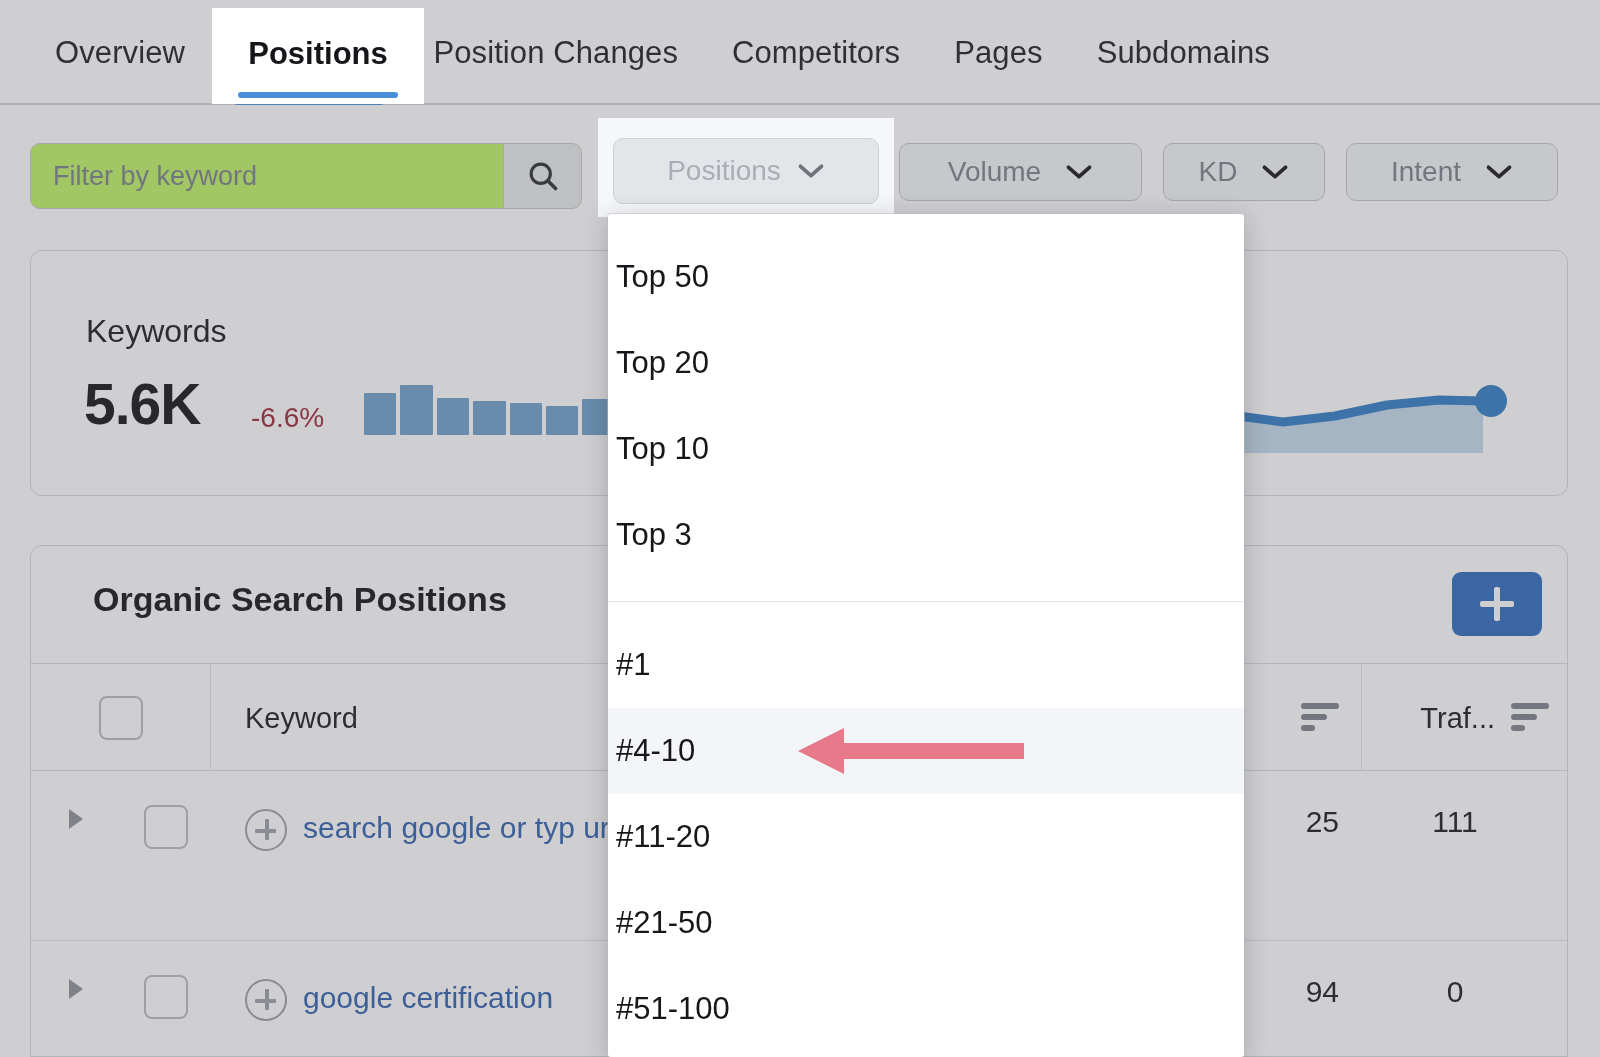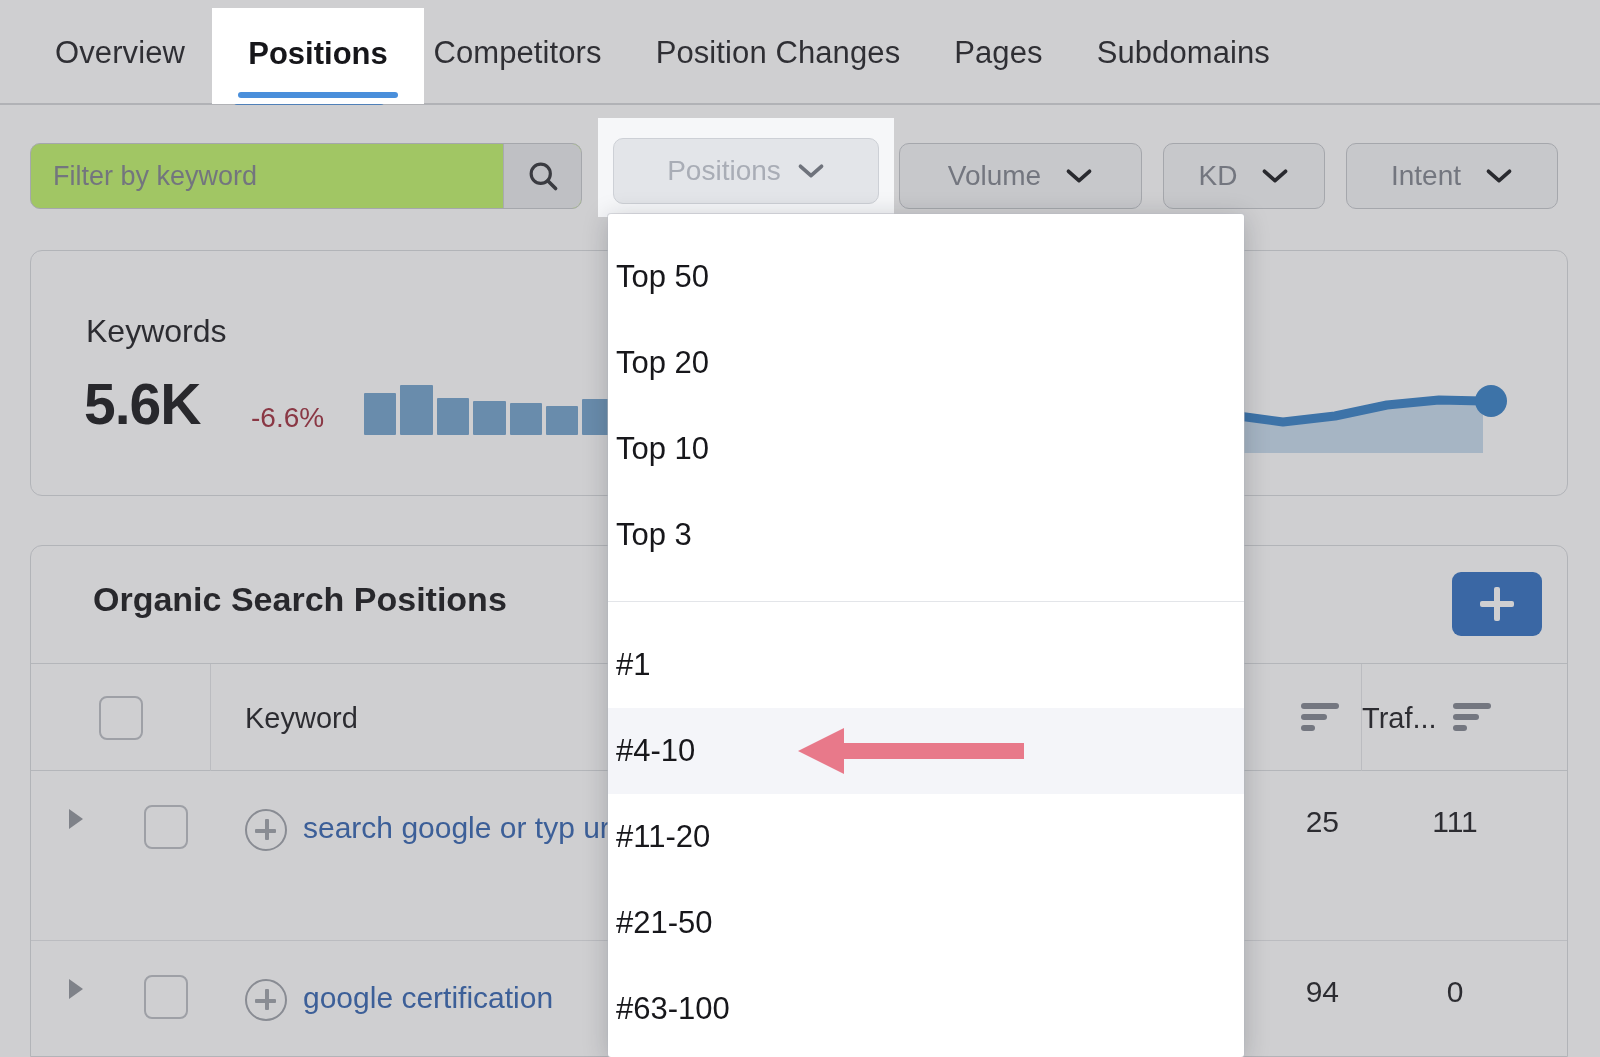--- a/index.html
+++ b/index.html
@@ -77,21 +77,21 @@
   }
   .searchbox input::placeholder { color: #7b7f88; }
   .search-btn {
     width: 78px; border-left: 1px solid #c8cbd0;
     background: #e9eaec;
     display: flex; align-items: center; justify-content: center;
     cursor: pointer;
   }
 
   .fbtn {
-    position: absolute; top: 38px; height: 66px;
+    position: absolute; top: 38px; height: 58px;
     border: 1px solid #c3c6cb; border-radius: 10px;
     background: #f4f5f6;
     display: flex; align-items: center; justify-content: center; gap: 24px;
     padding: 0 24px; cursor: pointer;
   }
   .fbtn .ftxt { font-size: 28px; color: #7c808a; white-space: nowrap; }
   .fb-positions { left: 613px; width: 266px; }
   .fb-volume    { left: 899px; width: 243px; }
   .fb-kd        { left: 1163px; width: 162px; }
   .fb-intent    { left: 1346px; width: 212px; }
@@ -164,21 +164,21 @@
   .thead {
     position: absolute; left: 0; top: 117px; width: 100%; height: 108px;
     border-top: 1px solid #d9dbdf; border-bottom: 1px solid #d9dbdf;
     background: #fff;
   }
   .tcell { position: absolute; top: 0; height: 108px; display: flex; align-items: center; }
   .th-check { left: 0; width: 180px; justify-content: center; border-right: 1px solid #e2e4e7; }
   .th-kw    { left: 180px; width: 985px; padding-left: 34px; }
   .th-kw span { font-size: 29px; color: #16161a; }
   .th-pos   { left: 1165px; width: 165px; justify-content: flex-end; padding-right: 22px; border-left: 1px solid #e2e4e7; }
-  .th-traf  { left: 1330px; width: 208px; padding-right: 20px; gap: 16px; border-left: 1px solid #e2e4e7; }
+  .th-traf  { left: 1330px; width: 208px; justify-content: flex-end; padding-right: 20px; gap: 16px; border-left: 1px solid #e2e4e7; }
   .th-traf span { font-size: 29px; color: #16161a; }
 
   .chk {
     width: 44px; height: 44px; border: 2px solid #b9bcc2;
     border-radius: 8px; background: #fff; cursor: pointer;
   }
 
   
   .sorticon { width: 38px; height: 30px; display: flex; flex-direction: column; gap: 5px; cursor: pointer; }
   .sorticon i { display: block; height: 6px; background: #7d828c; border-radius: 3px; }
@@ -250,24 +250,24 @@
     <div class="tabbar">
       <div class="tabs">
         <div class="tab">
           <span>Overview</span>
         </div>
         <div class="tab active">
           <span>Positions</span>
           <div class="underline"></div>
         </div>
         <div class="tab">
+          <span>Position Changes</span>
+        </div>
+        <div class="tab">
           <span>Competitors</span>
-        </div>
-        <div class="tab">
-          <span>Position Changes</span>
         </div>
         <div class="tab">
           <span>Pages</span>
         </div>
         <div class="tab">
           <span>Subdomains</span>
         </div>
       </div>
     </div>
 
@@ -456,18 +456,18 @@
         </svg>
       </div>
 
       <div class="dd-item">
         <span>#11-20</span>
       </div>
       <div class="dd-item">
         <span>#21-50</span>
       </div>
       <div class="dd-item">
-        <span>#63-100</span>
+        <span>#51-100</span>
       </div>
     </div>
   </div>
 
 </div>
 
 </body></html>

